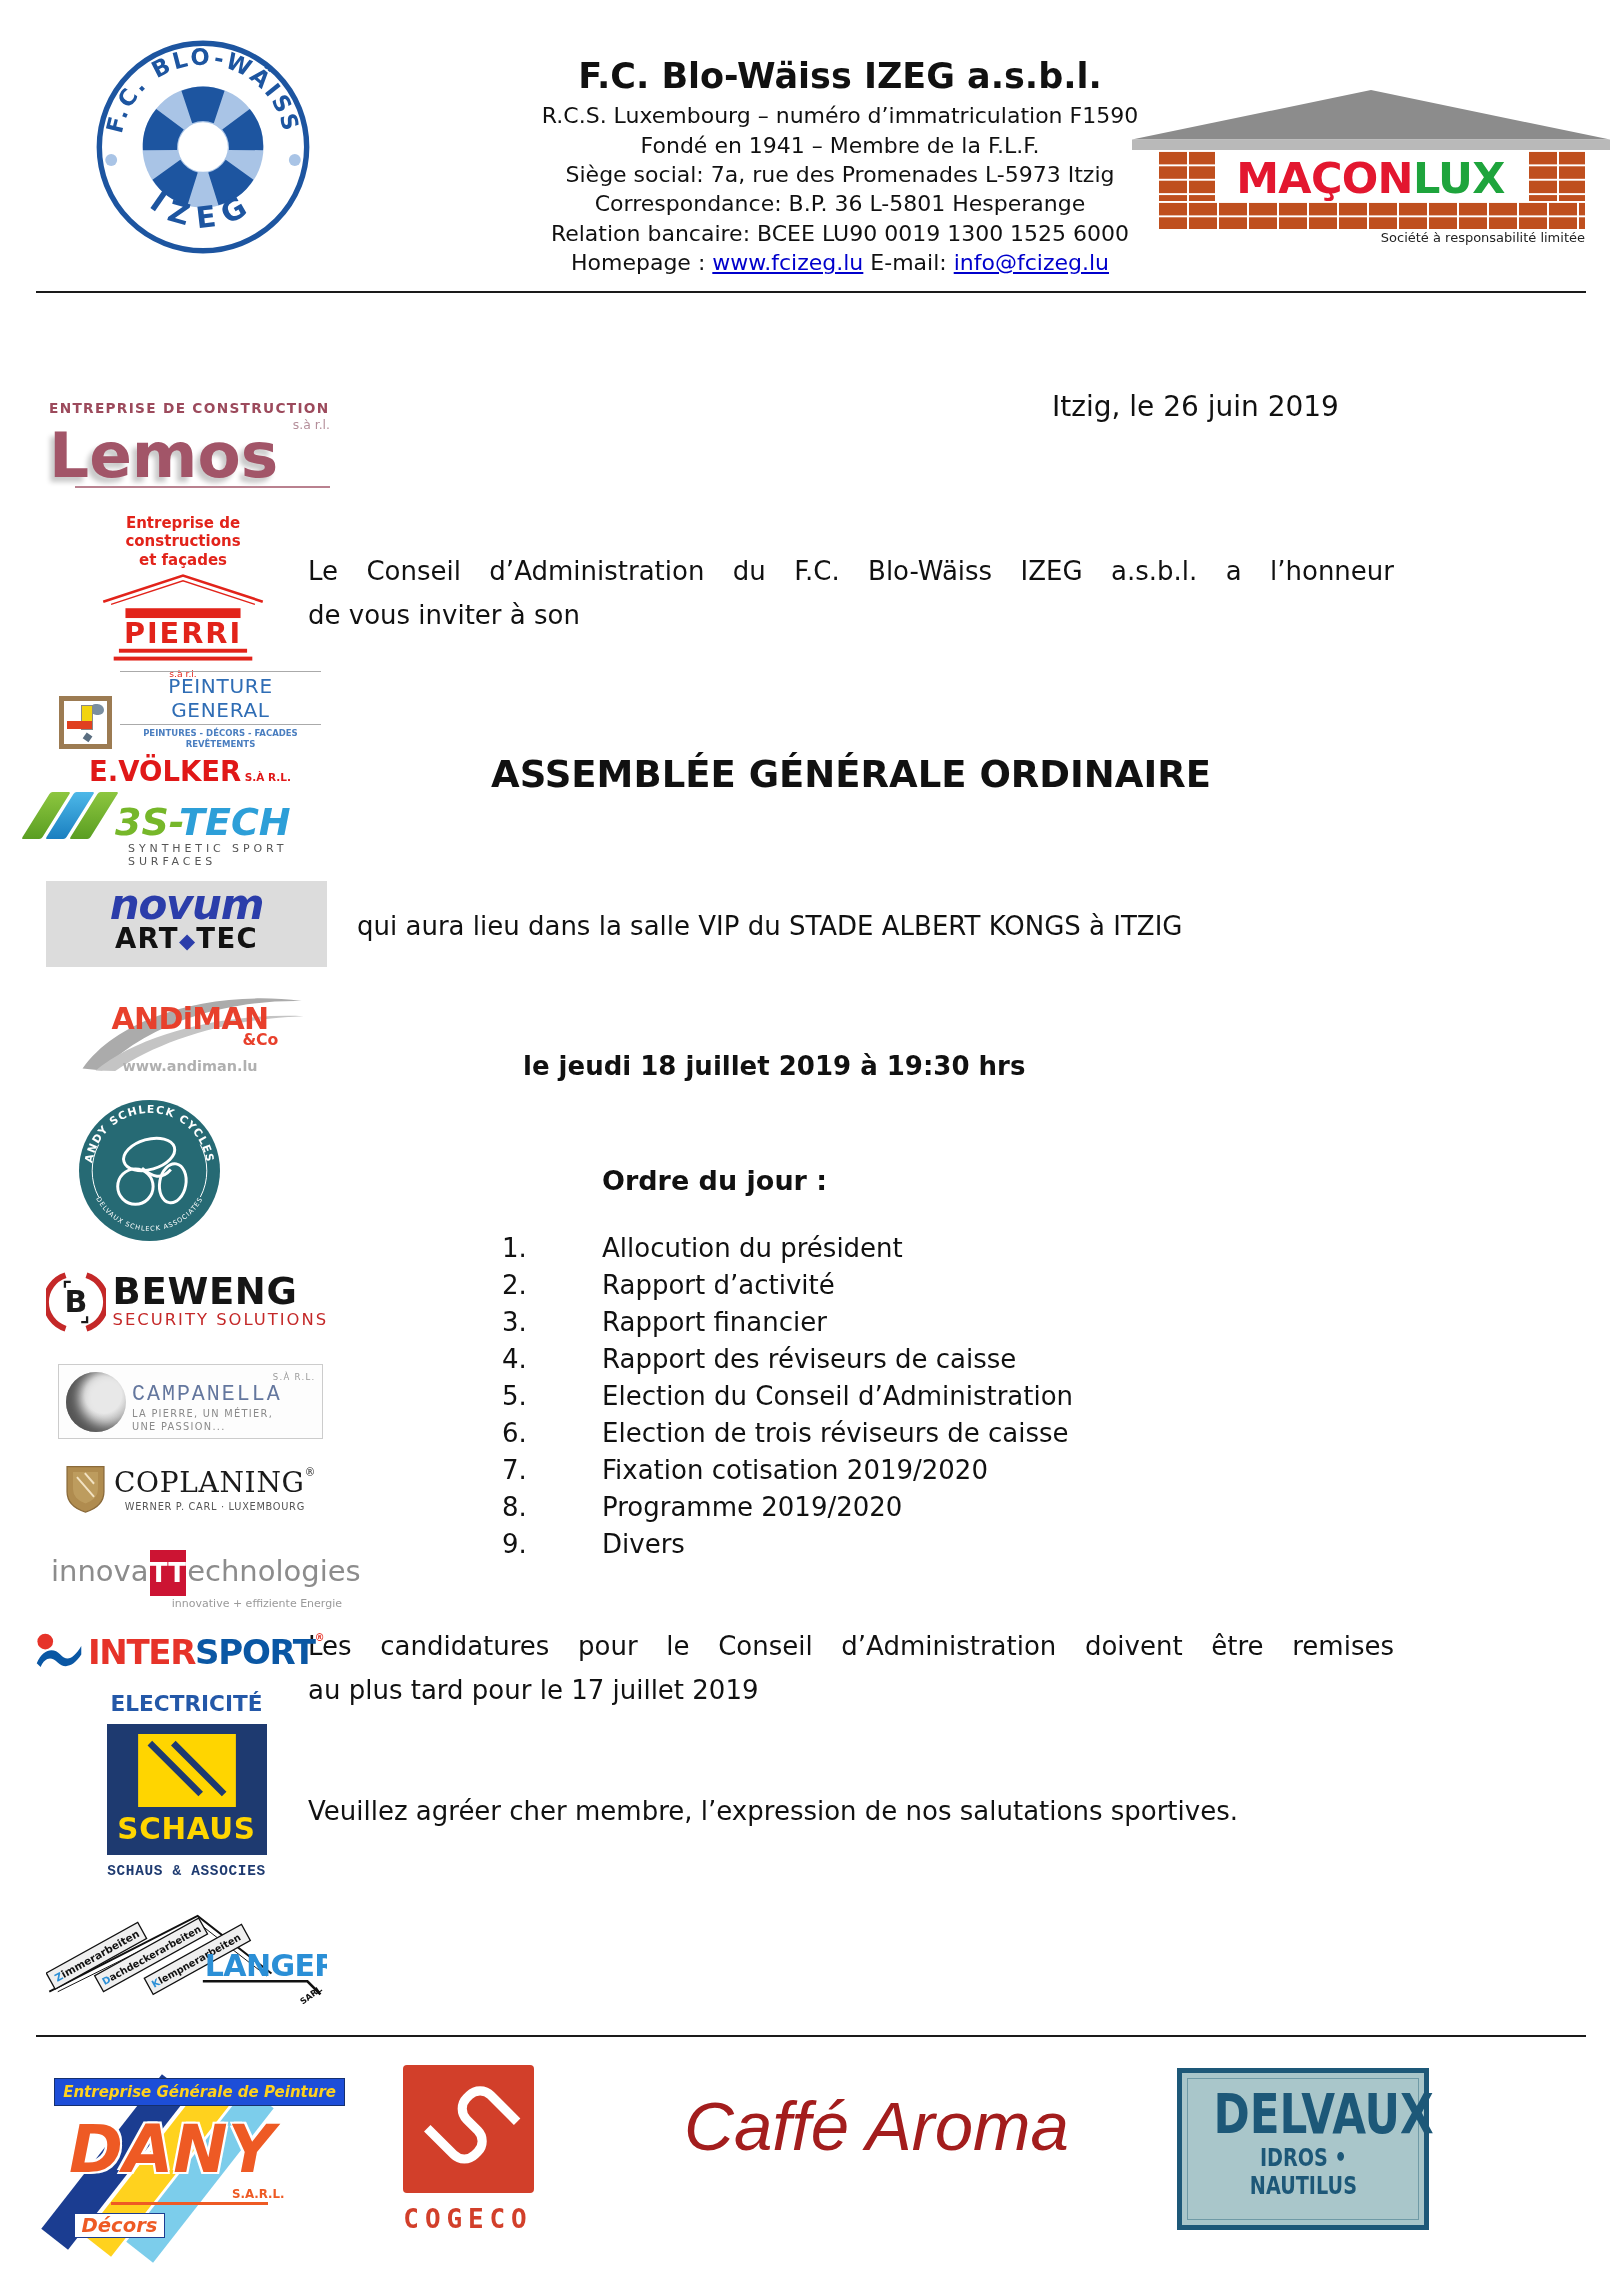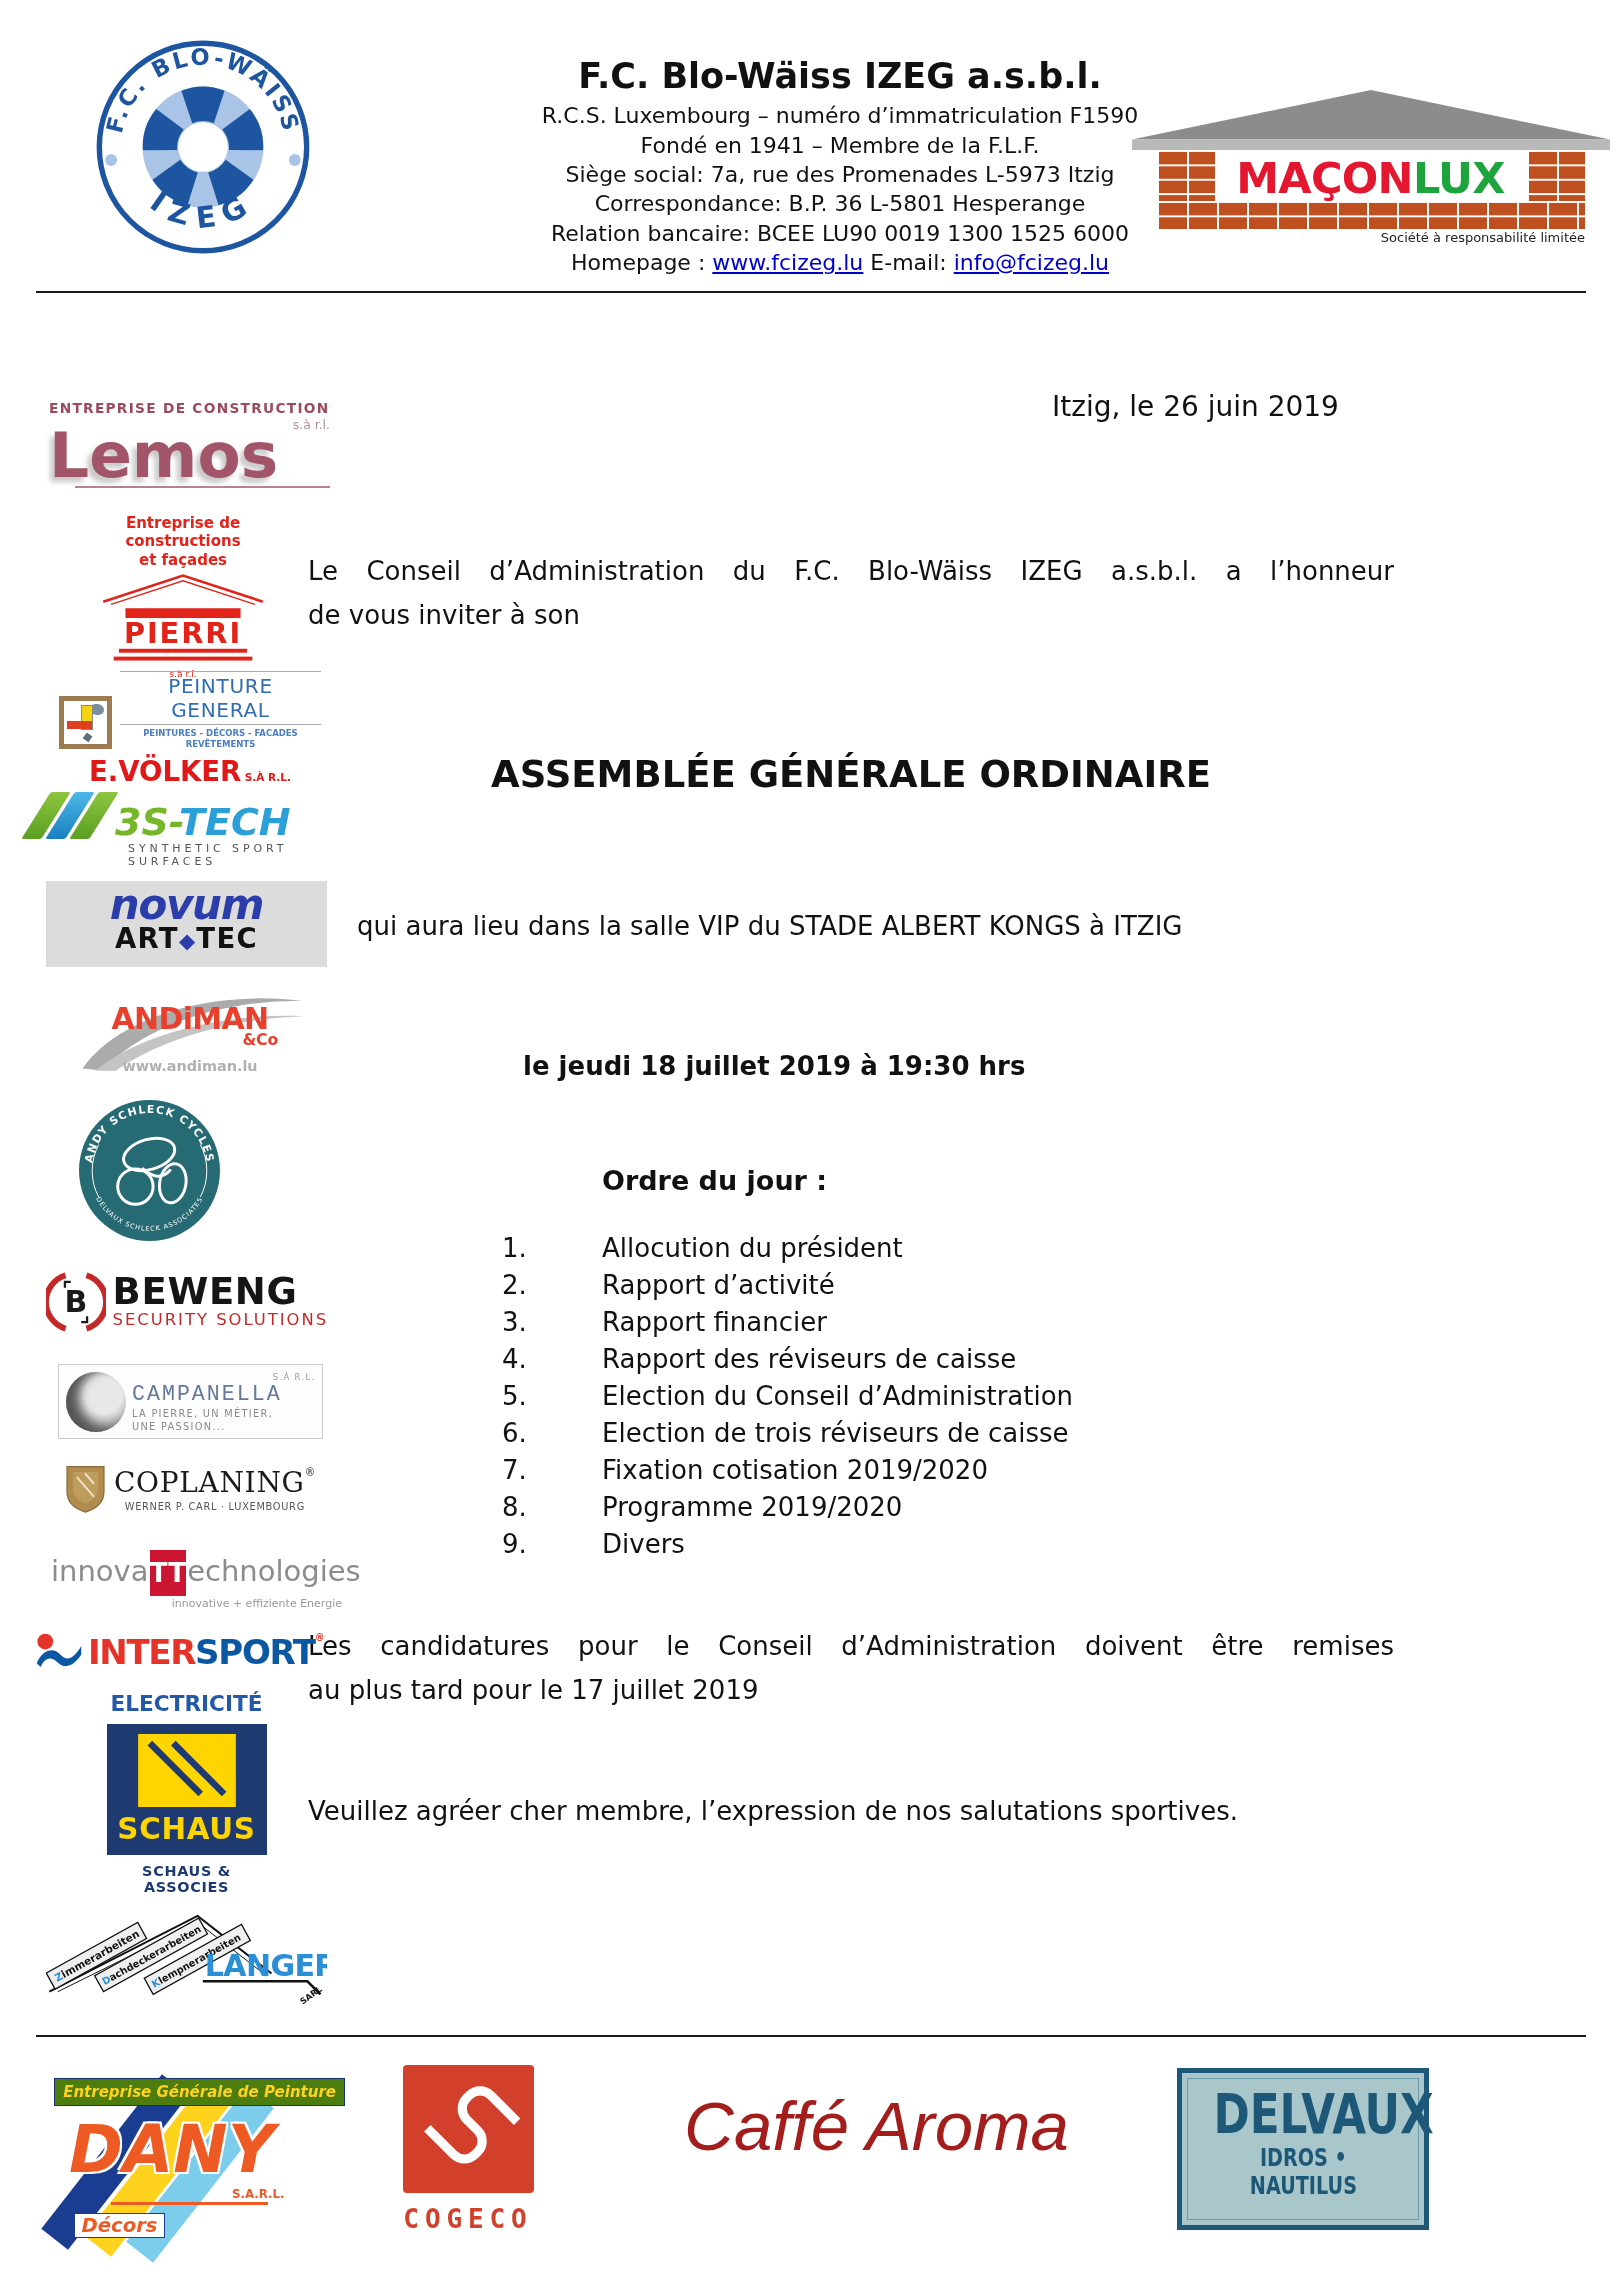--- a/index.html
+++ b/index.html
@@ -128,31 +128,31 @@
   
   #intersport { left:34px; top:1632px; width:308px; display:flex; align-items:center; }
   .is-name { font-size:34px; font-weight:bold; letter-spacing:-1.3px; white-space:nowrap; margin-left:3.9px; }
   .is-r { color:#e63329; } .is-b { color:#0a57a4; }
   .is-reg { font-size:9.8px; color:#e63329; vertical-align:top; }
   
   #schaus { left:103px; top:1691px; width:167px; text-align:center; }
   .sc-title { font-size:21.6px; font-weight:bold; color:#2458a8; }
   .sc-box { width:160px; height:131px; background:#1e3a70; margin:7.9px auto 0; padding-top:10.5px; box-sizing:border-box; }
   .sc-name { font-size:29.4px; font-weight:bold; color:#ffd500; margin-top:2.6px; letter-spacing:0.7px; }
-  .sc-sub { font-size:14.4px; font-weight:bold; color:#1e3a70; margin-top:7.9px; letter-spacing:0.7px; }
+  .sc-sub { font-size:14.4px; font-weight:bold; color:#1e3a70; margin-top:7.9px; letter-spacing:0.7px;font-family:Liberation Mono, monospace; }
   
   #langer { left:46px; top:1908px; width:281px; height:108px; }
 
   
   #dany { left:36px; top:2074px; width:275px; height:167px; }
   .dy-stripe { position:absolute; width:34px; height:196px; }
   .dy-s1 { left:62px;  top:-9.8px; background:#1b3d91; transform:rotate(38deg); }
   .dy-s2 { left:105px; top:-3.3px;  background:#ffd21e; transform:rotate(38deg); }
   .dy-s3 { left:147px; top:3.3px;   background:#7ccdeb; transform:rotate(38deg); }
-  .dy-banner { position:absolute; left:18.3px; top:3.9px; background:#4d7c0f; color:#ffd21e;
+  .dy-banner { position:absolute; left:18.3px; top:3.9px; background:#1d4ed8; color:#ffd21e;
                font-size:15px; font-weight:bold; font-style:italic; padding:3.9px 7.9px; white-space:nowrap;
                border:1.3px solid #15306f; }
   .dy-name { position:absolute; left:33px; top:38px; font-size:65px; font-weight:bold; font-style:italic; color:#ee5a24;
              text-shadow:2px 2px 0 #fff,-2px -2px 0 #fff,2px -2px 0 #fff,-2px 2px 0 #fff; }
   .dy-sarl { position:absolute; left:196px; top:113px; font-size:11.8px; font-weight:bold; color:#ee5a24;
              text-shadow:0.7px 0.7px 0 #fff; }
   .dy-rule { position:absolute; left:75px; top:128px; width:157px; height:0; border-top:2.6px solid #ee5a24; border-bottom:1.3px solid #ee5a24; }
   .dy-decors { position:absolute; left:38px; top:139px; background:#fff; border:1.3px solid #1b3d91; color:#ee5a24;
                font-size:19.6px; font-weight:bold; font-style:italic; padding:0 6.5px; }
   #cogeco { left:391px; top:2065px; width:154px; text-align:center; }

